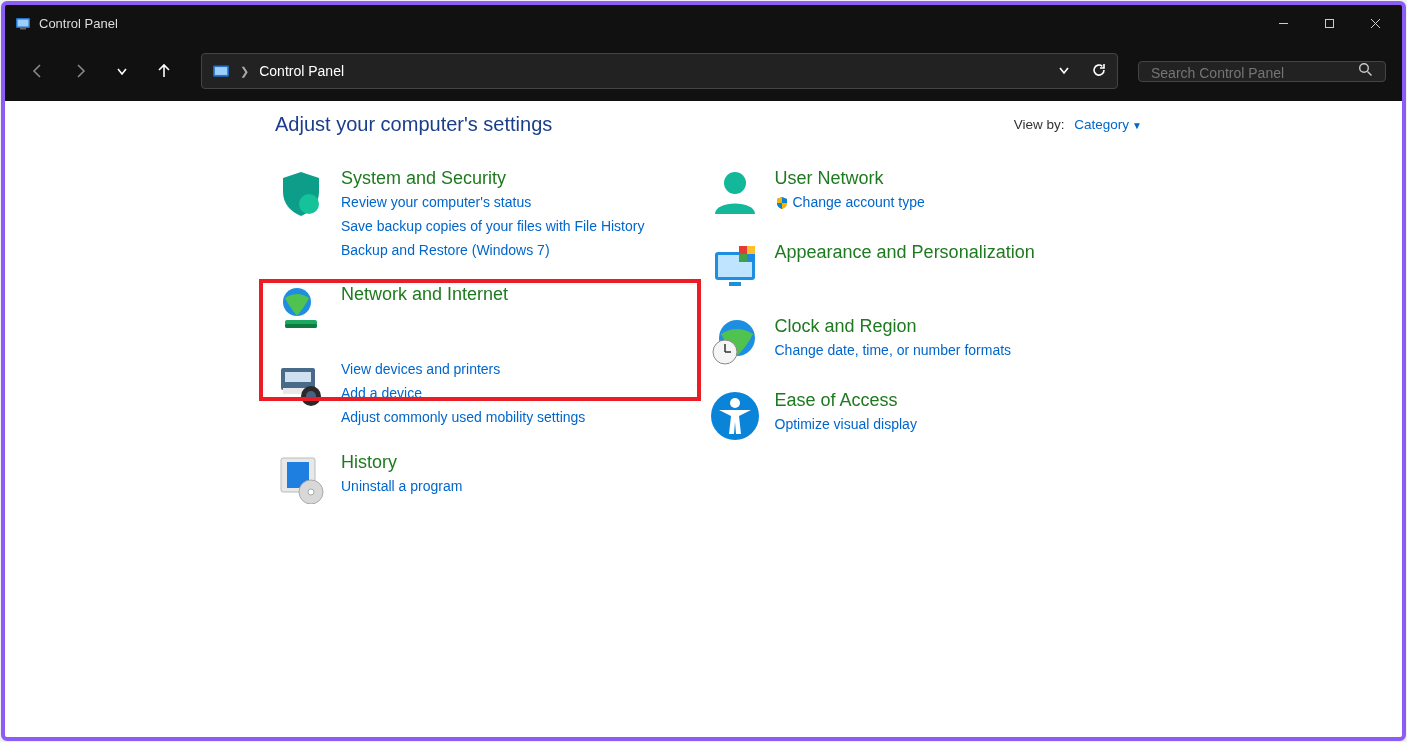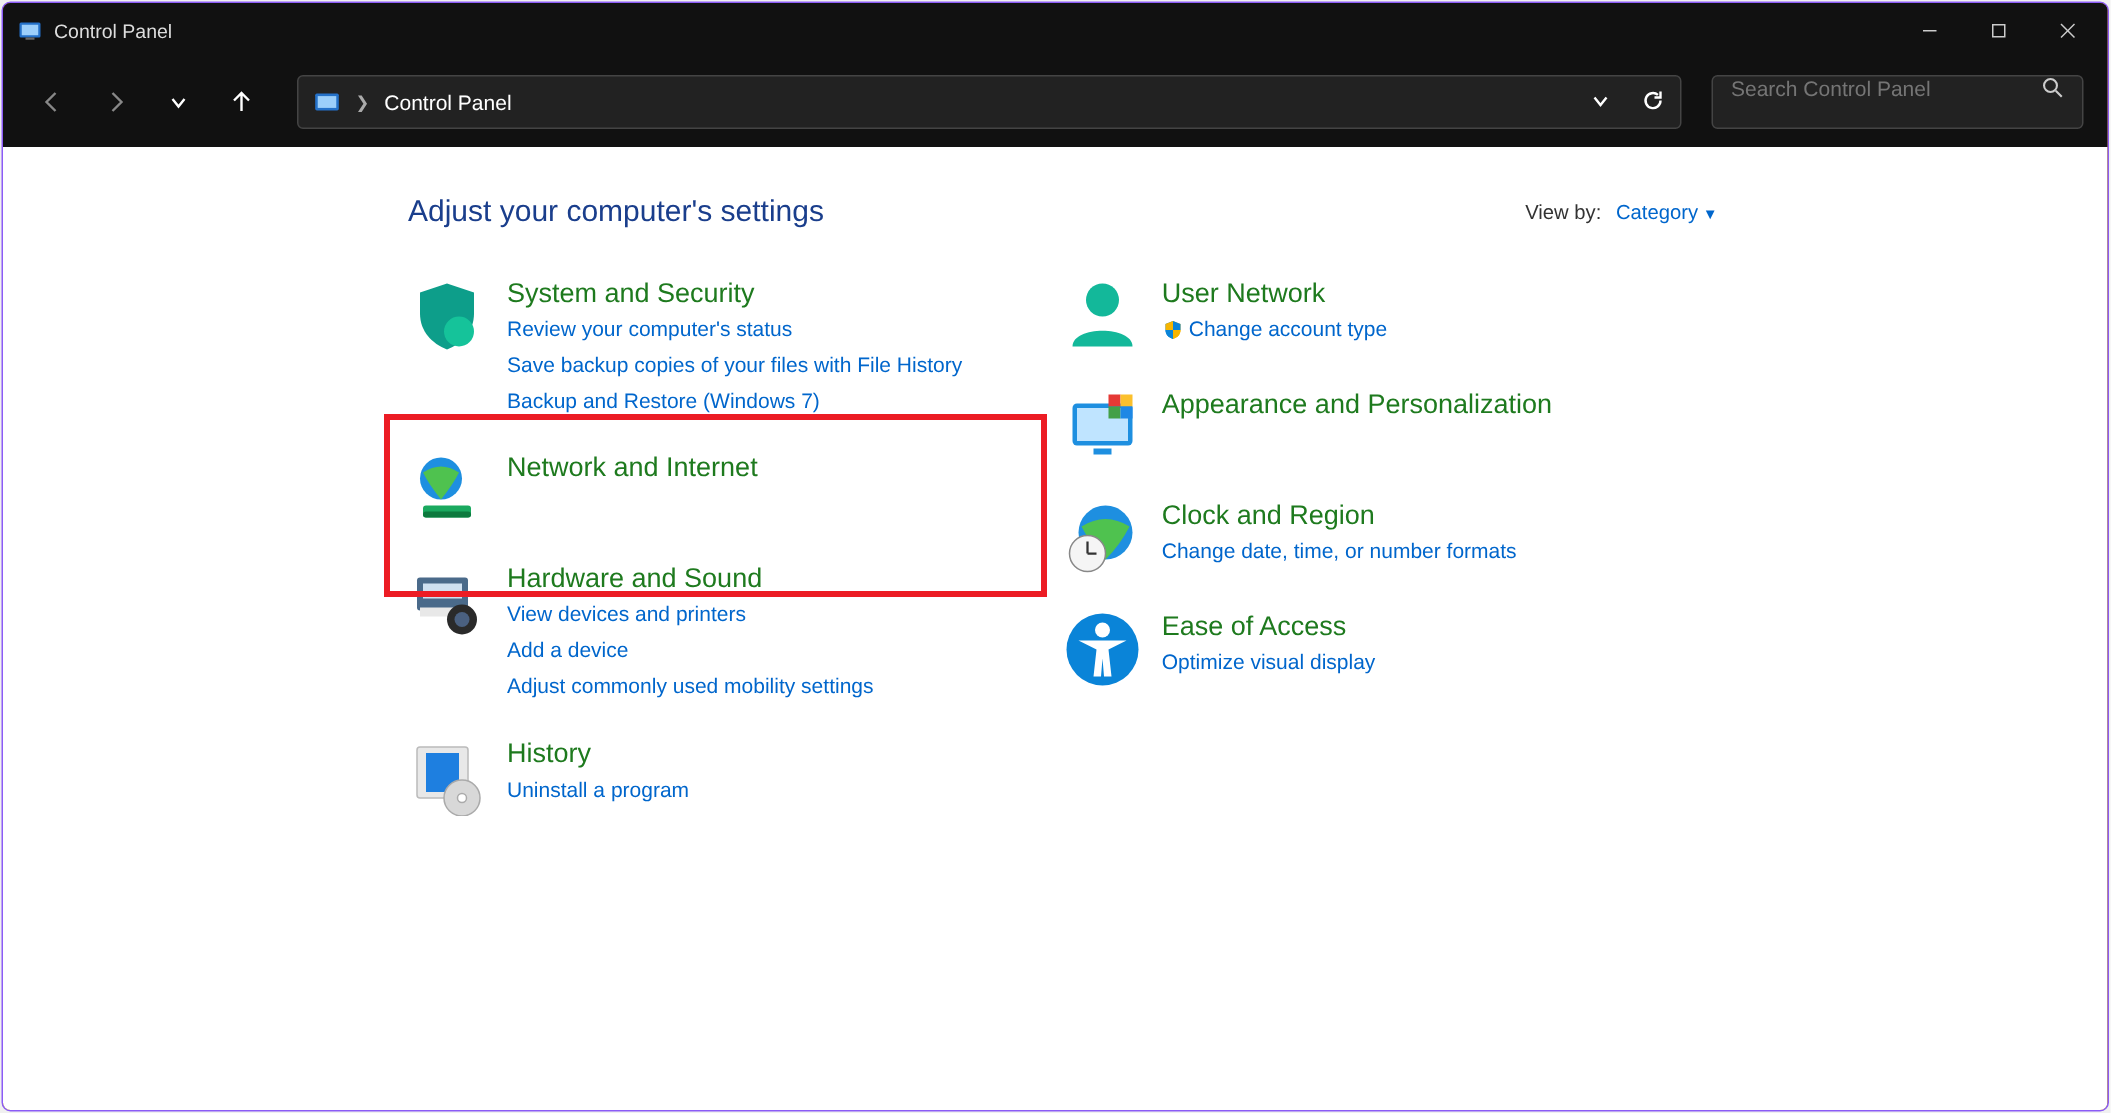--- a/index.html
+++ b/index.html
@@ -1,40 +1,40 @@
 <!DOCTYPE html>
 <html><head>
 <meta charset="utf-8">
 <style>
   * { box-sizing: border-box; margin: 0; padding: 0; font-family: "Segoe UI", Tahoma, sans-serif; }
   body { width: 1407px; height: 742px; background: #f0f0f0; overflow: hidden; }
 
-  .window { width: 1405px; height: 740px; margin: 1px; background: #a16207; border: 1px solid #8b5cf6; display: flex; flex-direction: column; border-radius: 6px; overflow: hidden; }
+  .window { width: 1405px; height: 740px; margin: 1px; background: #ef4444; border: 4px solid #8b5cf6; display: flex; flex-direction: column; border-radius: 6px; overflow: hidden; }
 
   
   .titlebar { height: 36px; background: #111; display: flex; align-items: center; justify-content: space-between; padding: 0 4px 0 10px; color: #ddd; font-size: 13px; }
   .titlebar-left { display: flex; align-items: center; gap: 8px; }
   .titlebar-left .app-icon { width: 16px; height: 16px; }
   .titlebar-right { display: flex; }
   .win-btn { width: 46px; height: 36px; display: flex; align-items: center; justify-content: center; color: #ccc; cursor: pointer; }
 
   
   .navbar { height: 60px; background: #111; display: flex; align-items: center; padding: 0 16px; gap: 8px; }
   .nav-btn { width: 34px; height: 34px; display: flex; align-items: center; justify-content: center; color: #fff; cursor: pointer; border-radius: 4px; }
   .nav-btn.disabled { color: #888; }
   .addressbar { flex: 1; height: 36px; background: #222; border: 1px solid #444; border-radius: 4px; display: flex; align-items: center; padding: 0 10px; color: #fff; font-size: 14px; gap: 8px; margin-left: 12px; }
   .addr-icon { width: 18px; height: 18px; }
   .addr-chevron { color: #aaa; font-size: 11px; margin: 0 2px; }
   .addr-right { margin-left: auto; display: flex; align-items: center; gap: 20px; color: #fff; }
-  .searchbar { width: 248px; height: 36px; background: #222; border: 1px solid #444; border-radius: 4px; display: flex; align-items: flex-start; padding: 0 12px; margin-left: 12px; }
+  .searchbar { width: 248px; height: 21px; background: #222; border: 1px solid #444; border-radius: 4px; display: flex; align-items: flex-end; padding: 0 12px; margin-left: 12px; }
   .searchbar input { flex: 1; background: transparent; border: none; outline: none; color: #ccc; font-size: 14px; }
   .searchbar .search-icon { color: #ccc; }
 
   
-  .content { flex: 1; background: #fff; padding: 32px 260px 24px 270px; position: relative; }
+  .content { flex: 1; background: #fff; padding: 12px 260px 24px 270px; position: relative; }
   .heading-row { display: flex; justify-content: space-between; align-items: center; margin-bottom: 32px; }
   .heading { color: #1a3e8c; font-size: 20px; font-weight: 400; }
   .viewby { font-size: 13.5px; color: #333; }
   .viewby-link { color: #0066cc; cursor: pointer; margin-left: 6px; }
   .viewby-caret { font-size: 10px; margin-left: 3px; }
 
   .columns { display: flex; }
   .col { flex: 1; display: flex; flex-direction: column; gap: 22px; }
 
   .category { display: flex; gap: 14px; position: relative; }
@@ -191,21 +191,20 @@
           <div class="cat-icon">
             <svg viewBox="0 0 52 52" width="52" height="52">
               <rect x="6" y="10" width="34" height="22" rx="2" fill="#4a6a8a"></rect>
               <rect x="10" y="14" width="26" height="10" fill="#cfe0f0"></rect>
               <rect x="8" y="30" width="30" height="6" fill="#e8e8e8"></rect>
               <circle cx="36" cy="38" r="10" fill="#2a2a2a"></circle>
               <circle cx="36" cy="38" r="5" fill="#4a6080"></circle>
             </svg>
           </div>
           <div class="cat-body">
-            <div class="cat-title">Hardware and Sound</div>
             <div class="cat-link">View devices and printers</div>
             <div class="cat-link">Add a device</div>
             <div class="cat-link">Adjust commonly used mobility settings</div>
           </div>
         </div>
 
         <div class="category">
           <div class="cat-icon">
             <svg viewBox="0 0 52 52" width="52" height="52">
               <rect x="6" y="6" width="34" height="34" rx="2" fill="#e8e8e8" stroke="#bbb"></rect>

